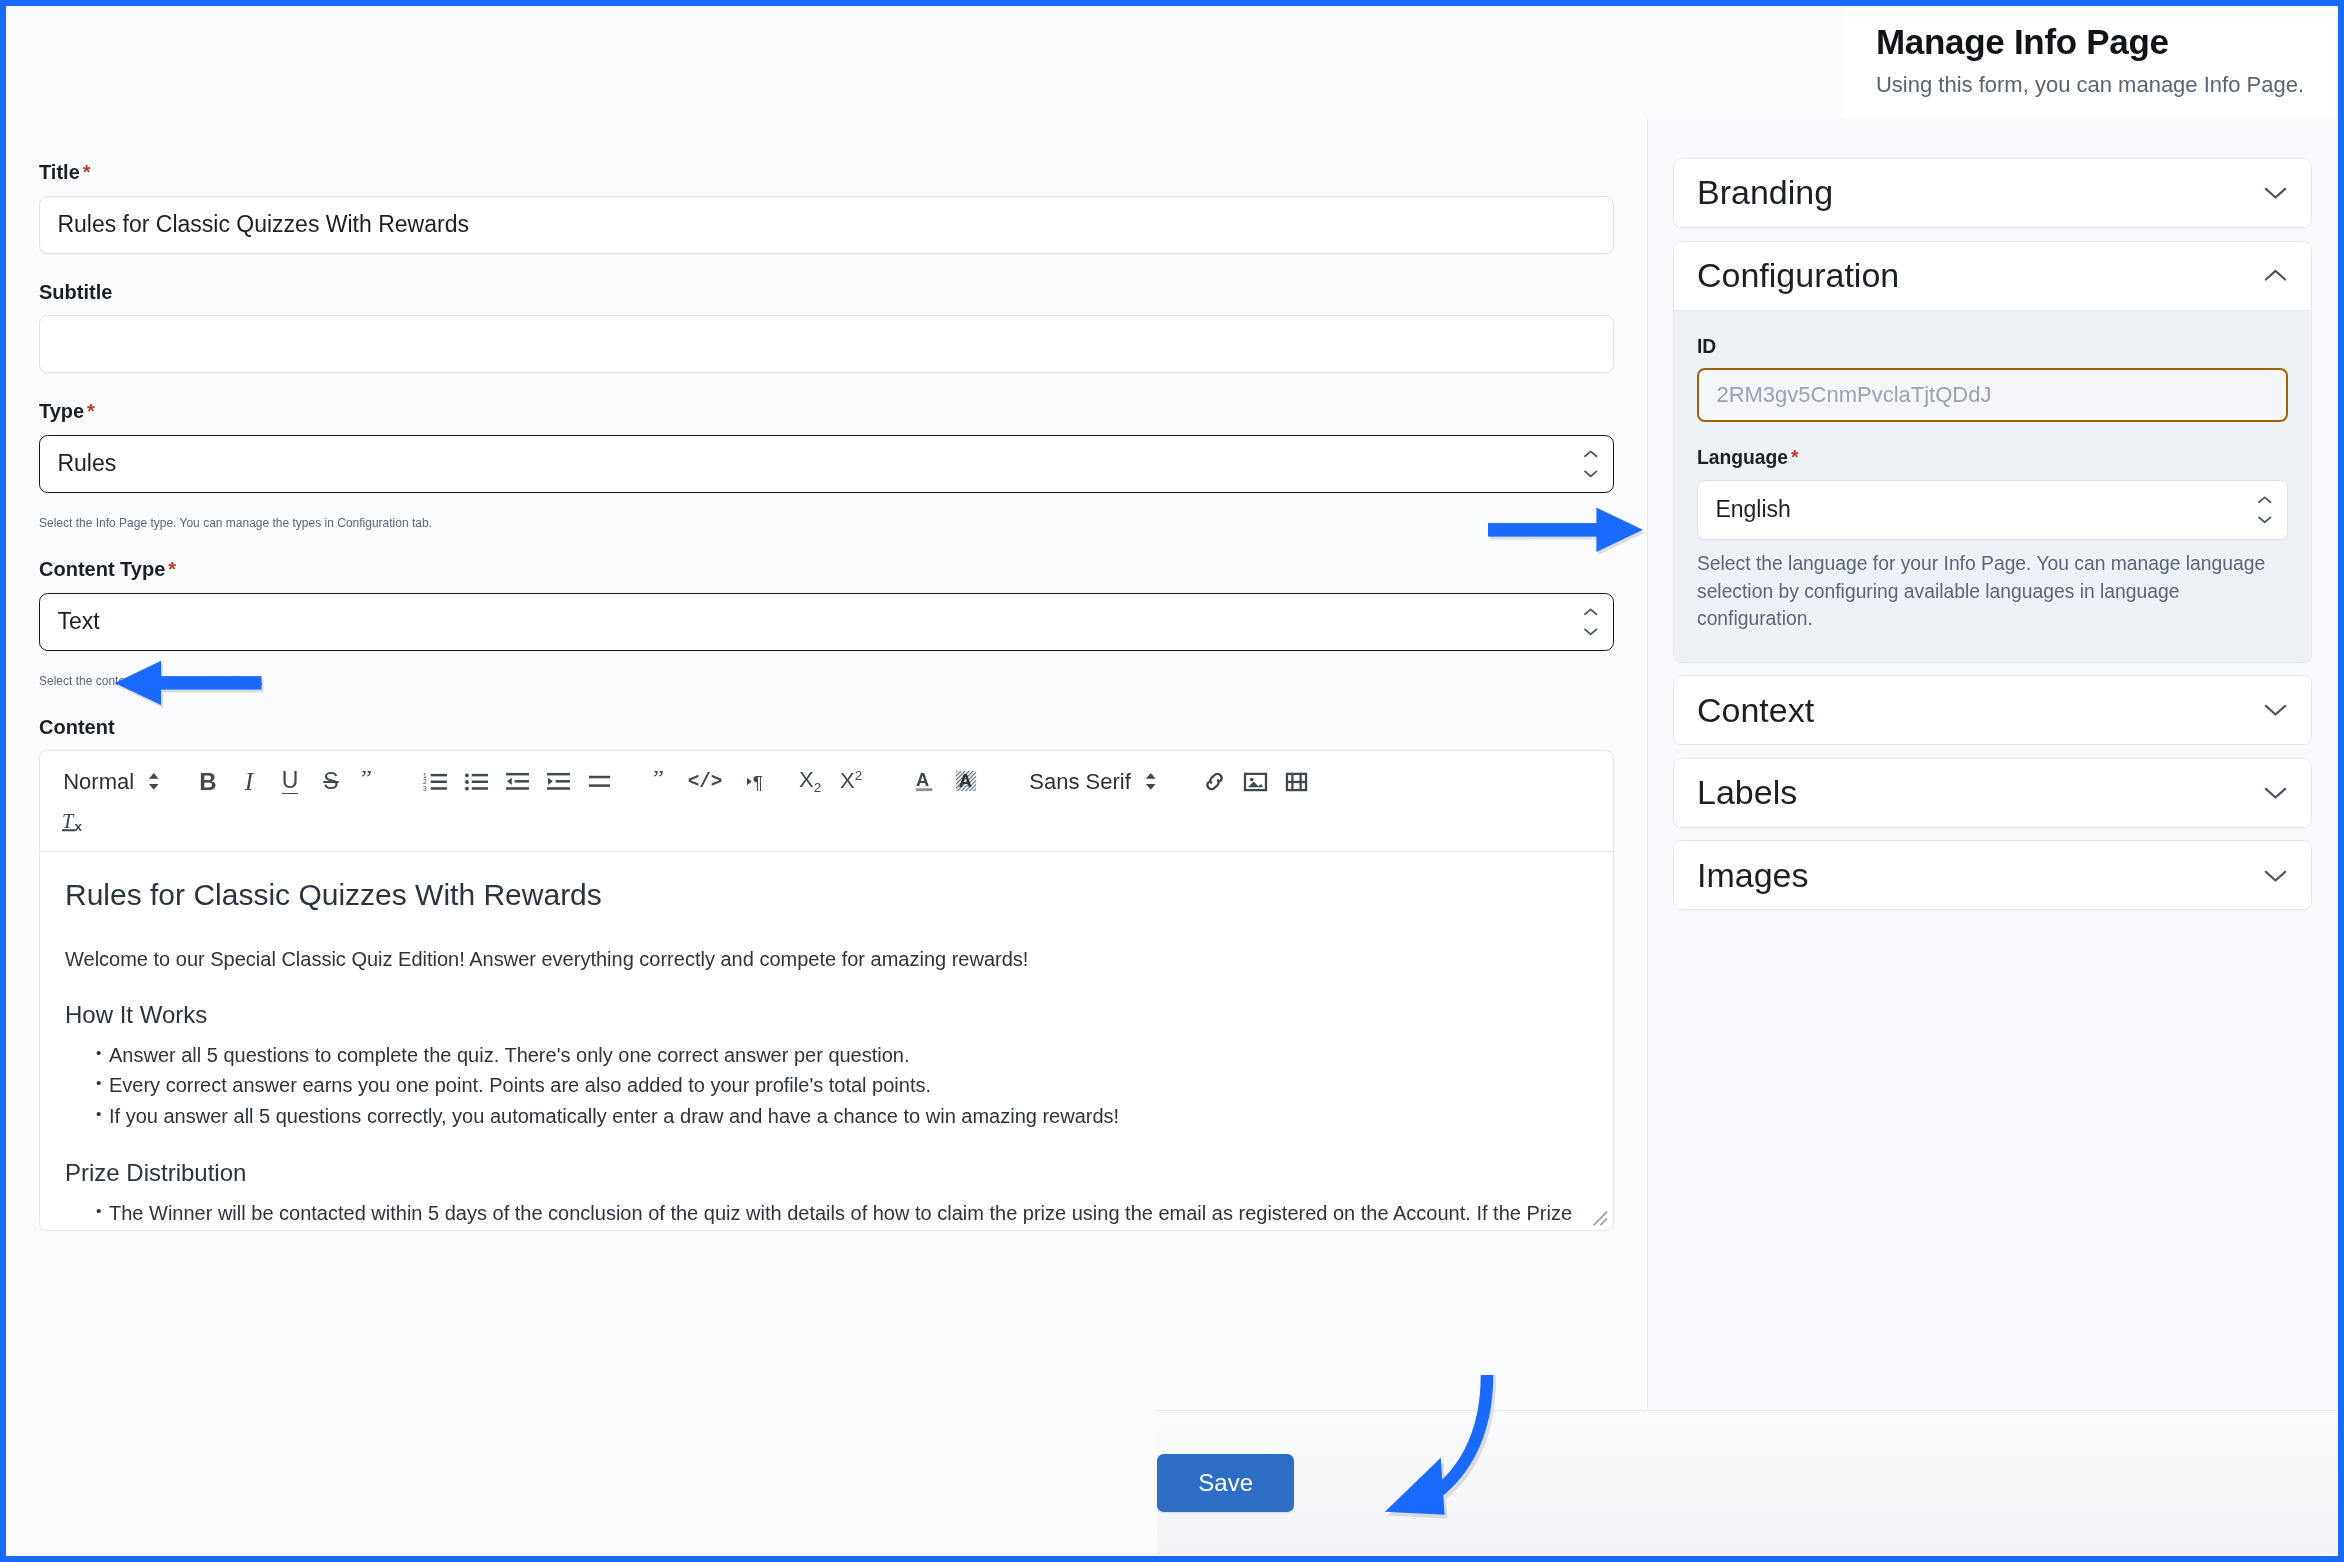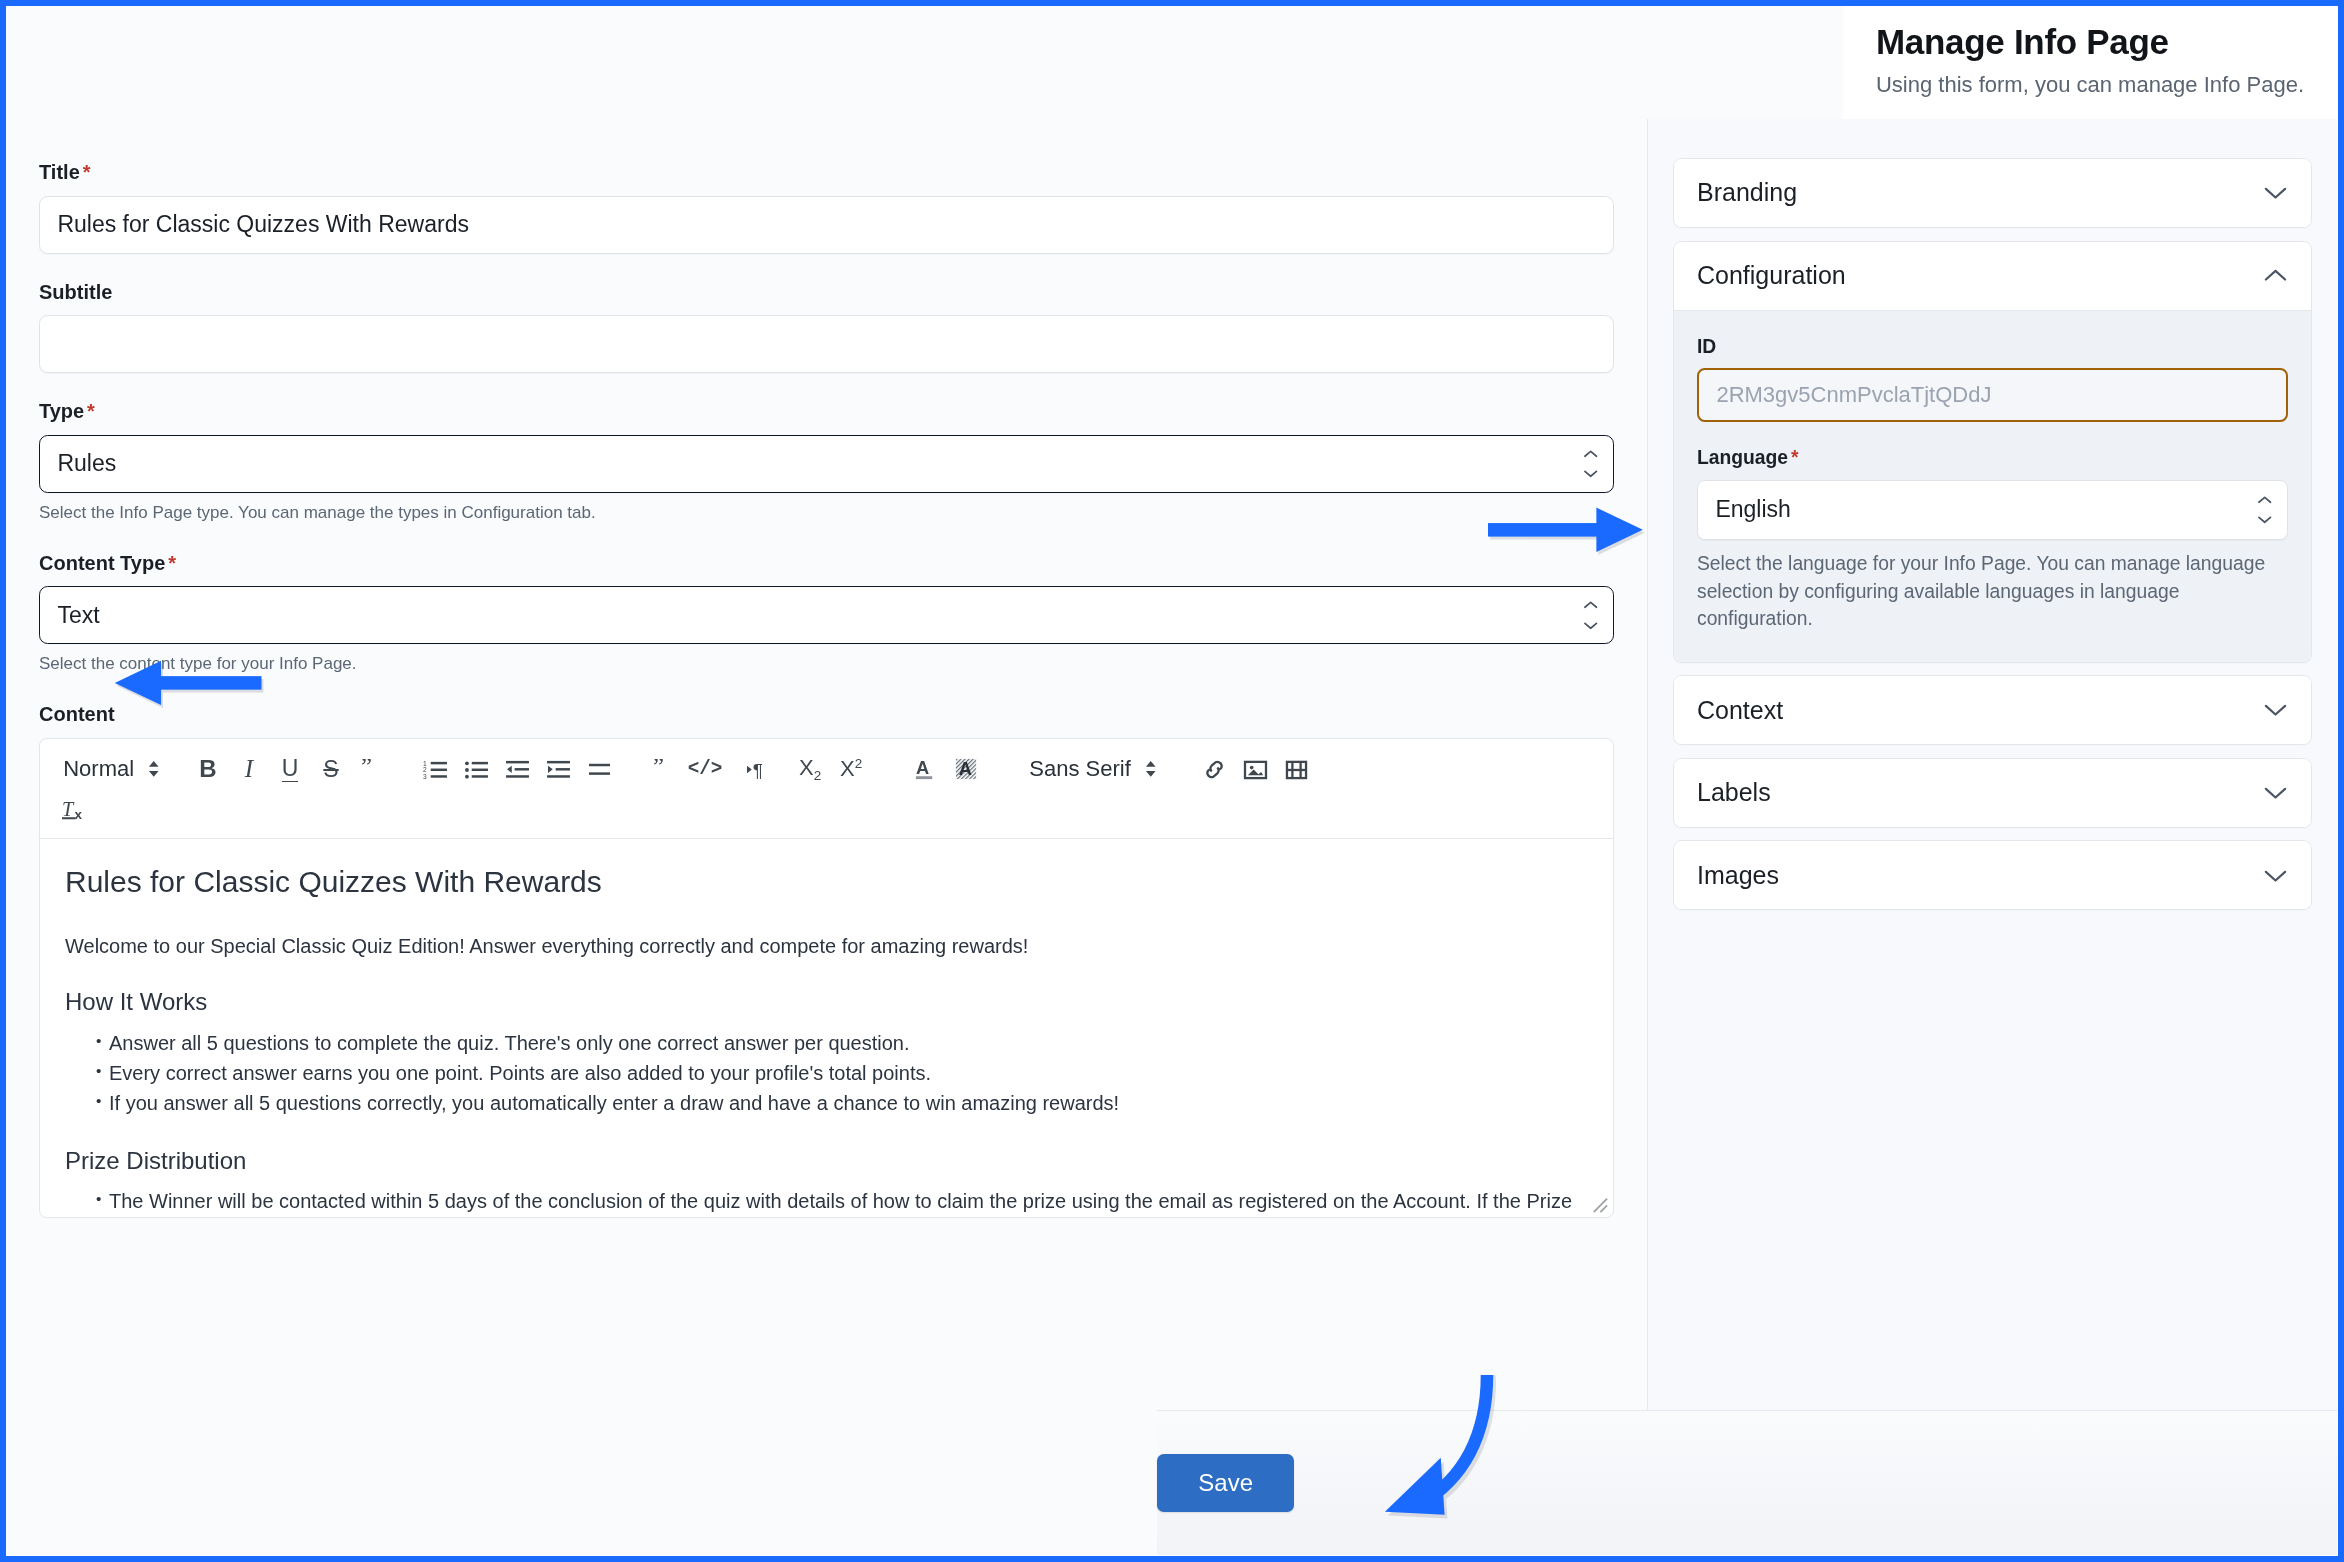--- a/index.html
+++ b/index.html
@@ -108,23 +108,23 @@
     right: 15.4px; top: 50%;
     transform: translateY(-50%);
     width: 15.4px; height: 29px;
     display: flex; flex-direction: column;
     justify-content: space-between;
     align-items: center;
     color: #4b5563;
   }
   .stepper svg { display: block; }
   .help-text {
-    font-size: 17px;
+    font-size: 12px;
     color: #5b6775;
-    margin-top: 9px;
+    margin-top: 22px;
     line-height: 1.35;
   }
 
   
   .editor-toolbar {
     border: 1px solid #e3e7ec;
     border-bottom: none;
     border-radius: 7.7px 7.7px 0 0;
     background: #ffffff;
     padding: 9.7px 13.5px 7.7px 13.5px;
@@ -243,21 +243,21 @@
     box-shadow: 0 1px 1px rgba(16,24,40,.02);
   }
   .acc-head {
     height: 68px;
     display: flex;
     align-items: center;
     justify-content: space-between;
     padding: 0 23px;
     background: #ffffff;
   }
-  .acc-title { font-size: 25px; color: #1b2027; }
+  .acc-title { font-size: 34px; color: #1b2027; }
   .acc-chev { color: #4b5563; display: flex; align-items: center; }
   .acc-body {
     background: #eef1f6;
     border-top: 1px solid #e3e7ec;
     padding: 25px 23px 29px 23px;
   }
   .side-label {
     font-size: 19.3px;
     font-weight: bold;
     color: #1b2027;

